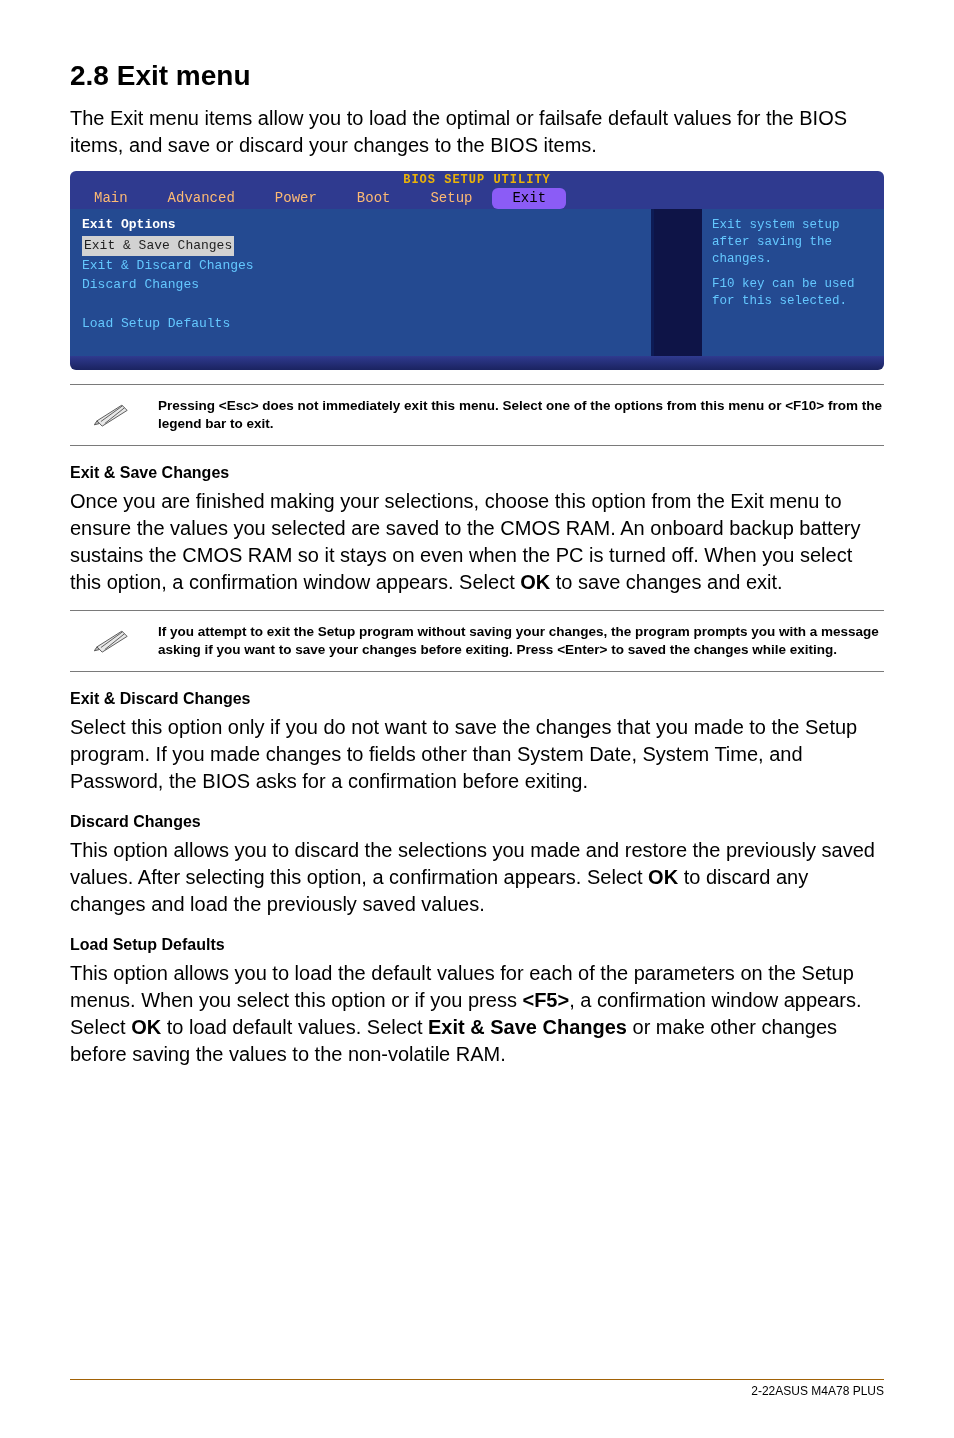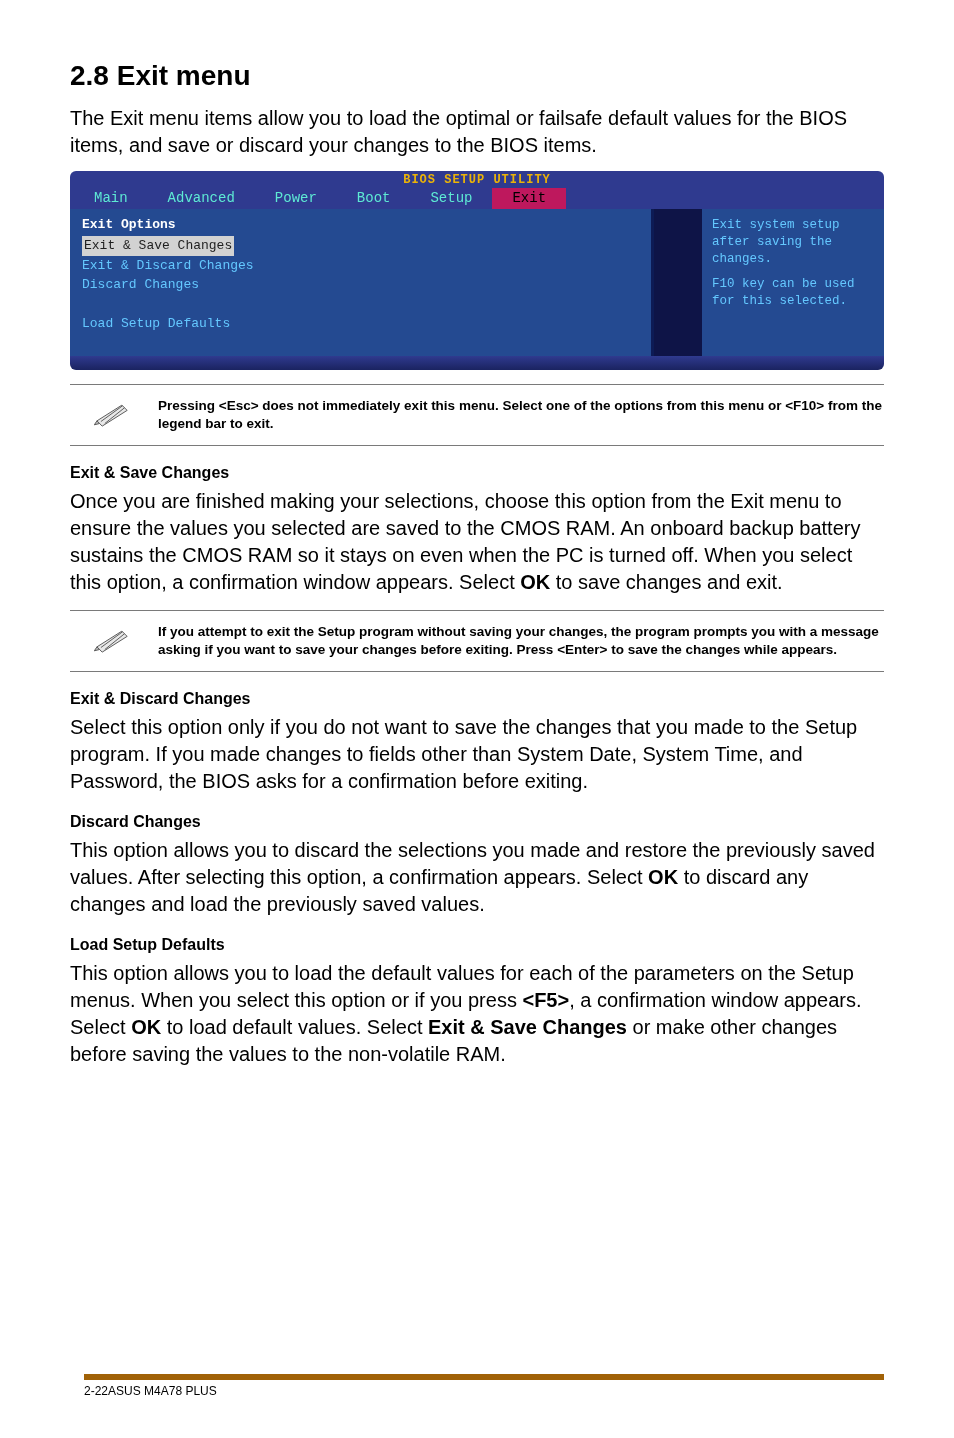--- a/index.html
+++ b/index.html
@@ -50,27 +50,28 @@
       transform: translateX(-50%);
       font-family: "Courier New", monospace;
       font-weight: bold;
       letter-spacing: 1px;
       font-size: 12px;
       color: #eab308;
     }
     .bios-tab {
       font-family: "Courier New", monospace;
       font-size: 14px;
-      color: #5eead4;
+      color: #fdba74;
       padding: 2px 20px 3px 20px;
       margin-top: 16px;
     }
     .bios-tab.selected {
-      background: #be185d;
+      background: #8b5cf6;
       color: #000;
+      border-radius: 6px;
     }
     .bios-body {
       display: flex;
       background: #0e1447;
       padding: 0;
       gap: 48px;
     }
     .bios-left {
       flex: 1;
       background: #244a91;
@@ -123,26 +124,26 @@
       line-height: 1.35;
     }
     .pencil {
       width: 42px;
       height: 28px;
     }
     
     .page-footer {
       position: absolute;
       bottom: 40px;
-      left: 84px;
+      left: 70px;
       right: 70px;
-      border-top: 6px solid #a16207;
+      border-top: 1px solid #a16207;
       padding-top: 4px;
       display: flex;
-      justify-content: flex-start;
+      justify-content: flex-end;
       font-size: 12px;
     }
   </style>
 </head>
 <body>
 
 <h1 class="section-heading">2.8        Exit menu</h1>
 <p class="body-text">The Exit menu items allow you to load the optimal or failsafe default values for the BIOS items, and save or discard your changes to the BIOS items.</p>
 
 <div class="bios-window">
@@ -199,21 +200,21 @@
     <svg class="pencil" viewBox="0 0 64 40">
       <g stroke="#5b5b5b" fill="none" stroke-width="1.5">
         <path d="M6 32 L44 8 L52 16 L14 40 Z" fill="#e8e8e8"></path>
         <path d="M6 32 L2 38 L10 36 Z" fill="#bdbdbd"></path>
         <line x1="18" y1="36" x2="48" y2="12"></line>
         <line x1="12" y1="33" x2="45" y2="9"></line>
       </g>
     </svg>
   </div>
   <div class="text-col">
-    <span> If you attempt to exit the Setup program without saving your changes, the program prompts you with a message asking if you want to save your changes before exiting. Press </span><strong>&lt;Enter&gt;</strong><span> to save the  changes while appears.</span>
+    <span> If you attempt to exit the Setup program without saving your changes, the program prompts you with a message asking if you want to save your changes before exiting. Press </span><strong>&lt;Enter&gt;</strong><span> to saved the  changes while exiting.</span>
   </div>
 </div>
 
 <div class="sub-heading">Exit &amp; Discard Changes</div>
 <p class="body-text">Select this option only if you do not want to save the changes that you  made to the Setup program. If you made changes to fields other than System Date, System Time, and Password, the BIOS asks for a confirmation before exiting.</p>
 
 <div class="sub-heading">Discard Changes</div>
 <p class="body-text">
   <span>This option allows you to discard the selections you made and restore the previously saved values. After selecting this option, a confirmation appears. Select </span><strong>OK</strong><span> to discard any changes and load the previously saved values.</span>
 </p>

